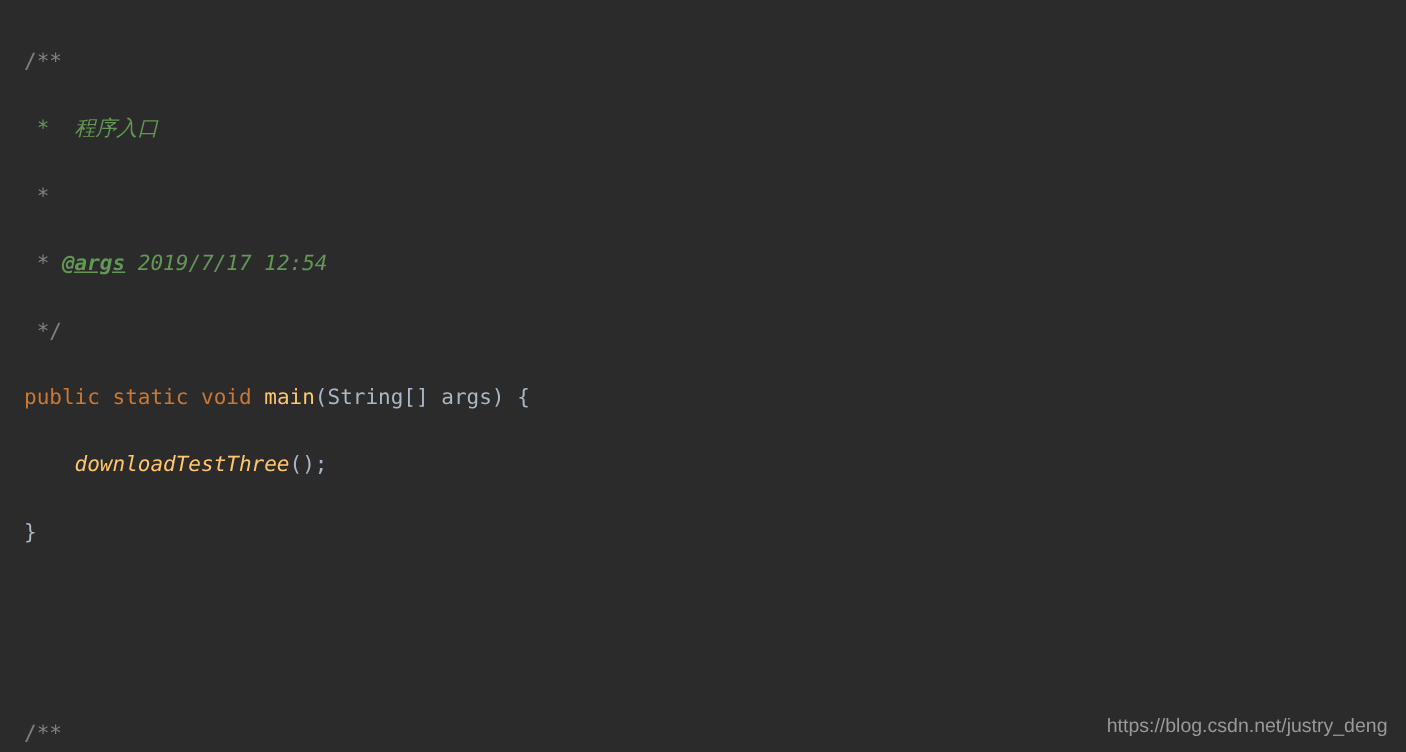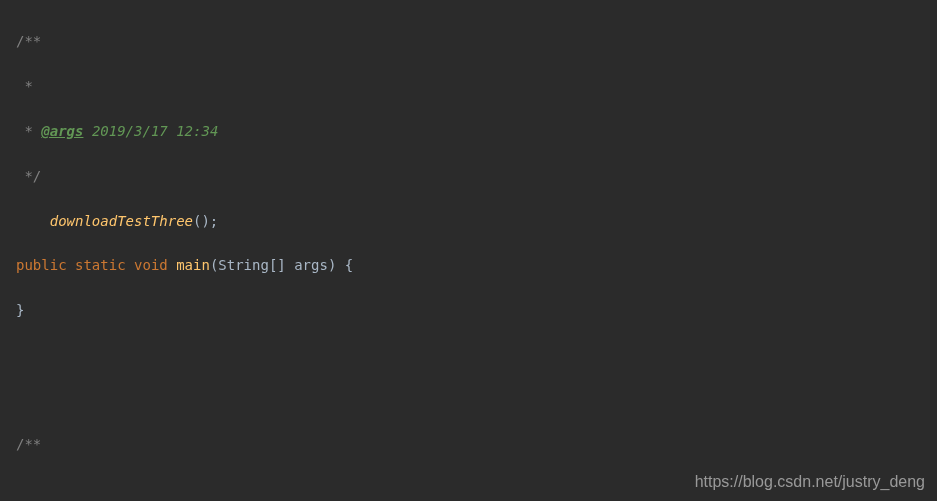--- a/index.html
+++ b/index.html
@@ -49,38 +49,39 @@
       color: #a9b7c6;
     }
     .punct {
       color: #a9b7c6;
     }
     .watermark {
       position: absolute;
       bottom: 6px;
       right: 12px;
       color: #999;
-      font-size: 16px;
+      font-size: 13px;
       font-family: sans-serif;
     }
     .line {
       display: block;
       min-height: 1.6em;
     }
   </style>
 </head>
 <body>
 
 <div class="code-container">
 <span class="line"><span class="comment">/**</span></span>
+<span class="line"><span class="comment-chinese"> *  程序入口</span></span>
 <span class="line"><span class="comment"> *</span></span>
-<span class="line"><span class="comment"> * </span><span class="doc-tag">@args</span><span class="comment-chinese"> 2019/3/17 12:34</span></span>
+<span class="line"><span class="comment"> * </span><span class="doc-tag">@args</span><span class="comment-chinese"> 2019/7/17 12:54</span></span>
 <span class="line"><span class="comment"> */</span></span>
+<span class="line"><span class="keyword">public</span><span class="punct"> </span><span class="keyword">static</span><span class="punct"> </span><span class="keyword">void</span><span class="punct"> </span><span class="method-name">main</span><span class="identifier">(String[] args) {</span></span>
 <span class="line">    <span class="method-call">downloadTestThree</span><span class="punct">();</span></span>
-<span class="line"><span class="keyword">public</span><span class="punct"> </span><span class="keyword">static</span><span class="punct"> </span><span class="keyword">void</span><span class="punct"> </span><span class="method-name">main</span><span class="identifier">(String[] args) {</span></span>
 <span class="line"><span class="punct">}</span></span>
 <span class="line"> </span>
 <span class="line"> </span>
 <span class="line"><span class="comment">/**</span></span>
 
 
 
 
 
 

